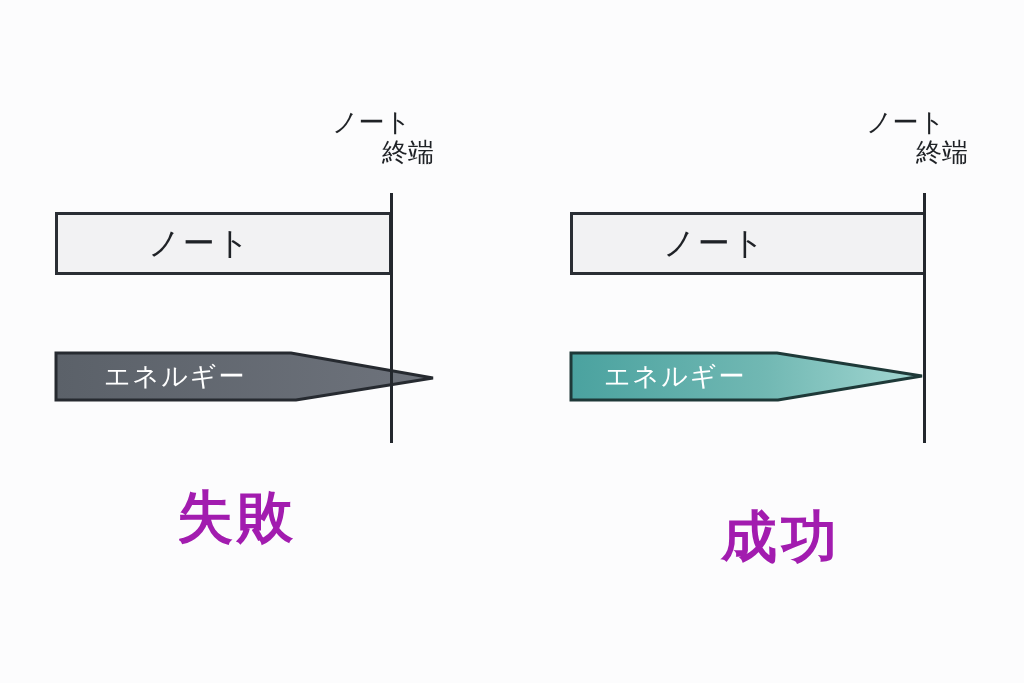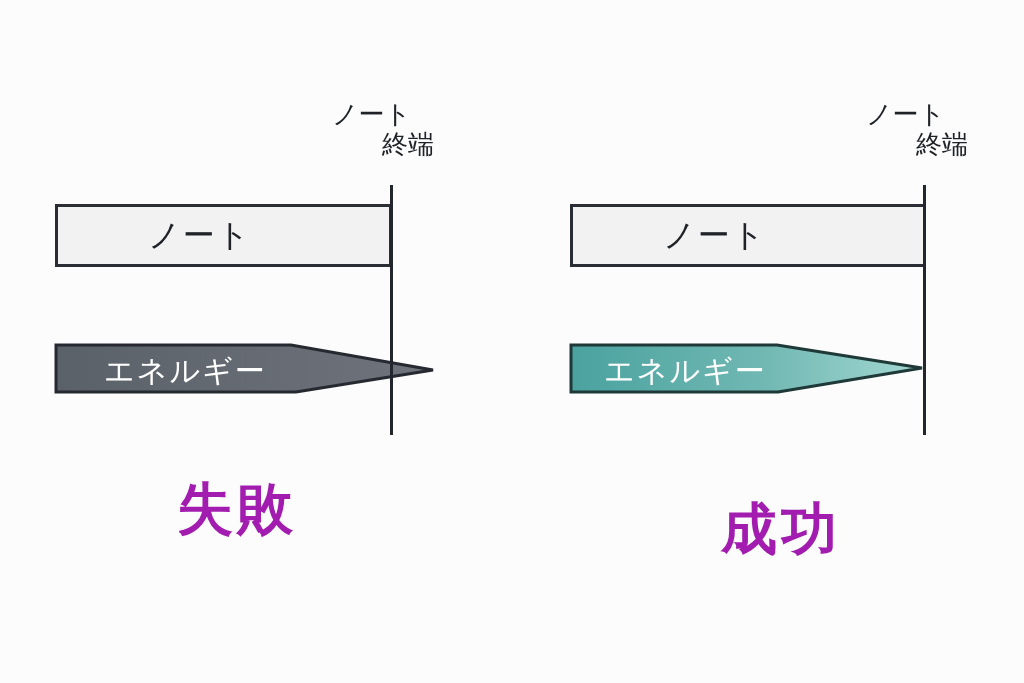--- a/index.html
+++ b/index.html
@@ -3,40 +3,40 @@
 <meta charset="utf-8">
 <style>
   html, body { margin: 0; padding: 0; }
   body {
     width: 1024px; height: 683px; overflow: hidden;
     background: #fcfcfd;
     font-family: "DejaVu Sans", "Liberation Sans", sans-serif;
     color: #23262b;
     position: relative;
   }
-  .panel { position: absolute; top: 4px; height: 480px; padding-left: 11px; }
+  .panel { position: absolute; top: 12px; height: 480px; padding-left: 11px; }
   .terminal-label {
     position: absolute; text-align: right; line-height: 1.15;
     font-size: 26px; color: #1f2226; white-space: nowrap;
   }
   .terminal-label span { display: block; }
   .terminal-line {
     position: absolute; width: 3px; background: #23272d;
   }
   .note-box {
     position: absolute; box-sizing: border-box;
     border: 3px solid #2a2e34; background: #f2f2f3;
     display: flex; align-items: center;
   }
   .note-text {
     font-size: 32px; color: #1f2226; letter-spacing: 2px;
   }
   .energy-svg { position: absolute; left: 0; top: 0; overflow: visible; }
   .energy-text {
-    position: absolute; font-size: 30px; color: #ffffff; letter-spacing: 2px;
+    position: absolute; font-size: 26px; color: #ffffff; letter-spacing: 2px;
     white-space: nowrap;
   }
   .result-label {
     position: absolute; font-size: 56px; font-weight: bold; color: #a21caf;
     letter-spacing: 4px; white-space: nowrap;
     transform: translateX(-50%);
   }
 </style>
 </head>
 <body>

